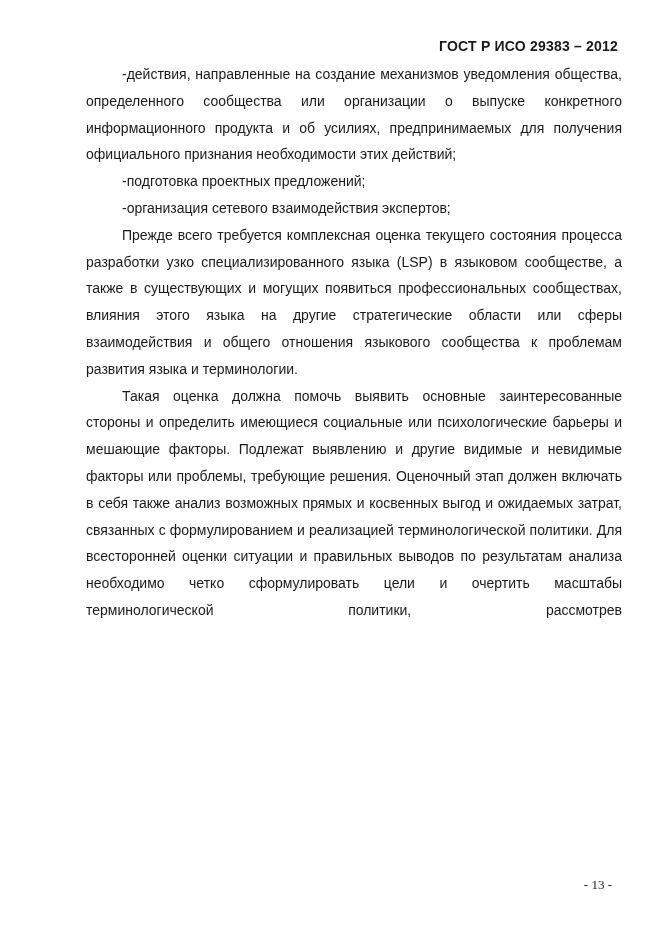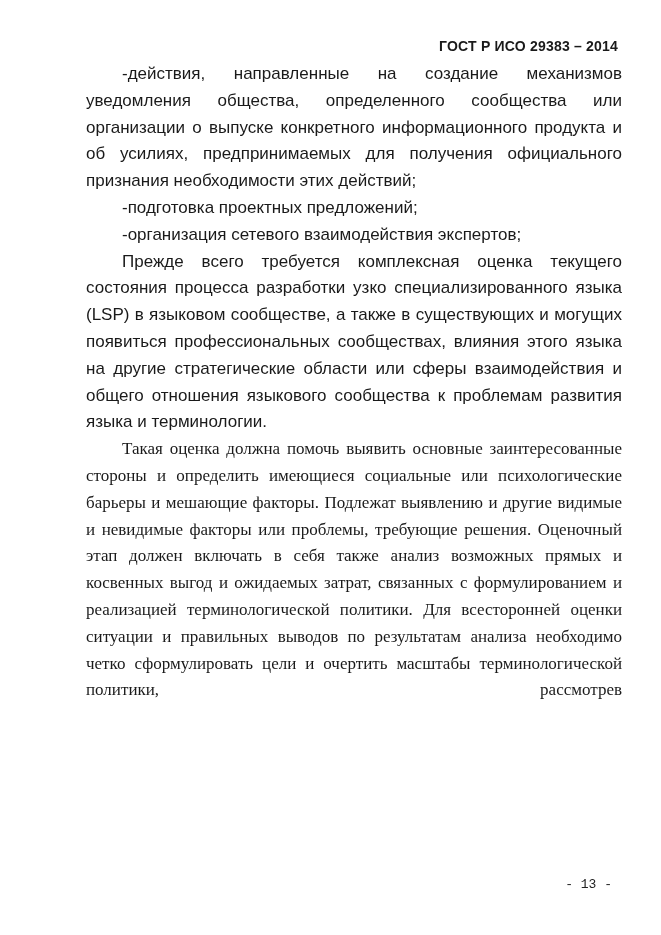--- a/index.html
+++ b/index.html
@@ -25,50 +25,49 @@
     font-weight: bold;
     font-size: 14px;
     letter-spacing: 0.2px;
     white-space: nowrap;
   }
   .doc-body {
     position: absolute;
     top: 61px;
     left: 86px;
     width: 536px;
-    font-size: 17px;
+    font-size: 14px;
     line-height: 26.8px;
     text-align: justify;
   }
   .doc-body p {
     margin: 0;
     padding: 0;
     text-indent: 36px;
   }
   
   .p-continues {
     text-align-last: justify;
-    font-family: Liberation Serif, serif;
   }
   .page-number {
     position: absolute;
     top: 877px;
     right: 49px;
-    font-family: Liberation Mono, monospace;
+    font-family: Liberation Serif, serif;
     font-size: 13px;
     color: #222222;
     white-space: nowrap;
   }
 </style>
 </head>
 <body>
 
 <div class="page">
 
-  <div class="doc-header">ГОСТ Р ИСО 29383 – 2014</div>
+  <div class="doc-header">ГОСТ Р ИСО 29383 – 2012</div>
 
   <div class="doc-body">
     <p>-действия, направленные на создание механизмов уведомления общества, определенного сообщества или организации о выпуске конкретного информационного продукта и об усилиях, предпринимаемых для получения официального признания необходимости этих действий;</p>
     <p>-подготовка проектных предложений;</p>
     <p>-организация сетевого взаимодействия экспертов;</p>
     <p>Прежде всего требуется комплексная оценка текущего состояния процесса разработки узко специализированного языка (LSP) в языковом сообществе, а также в существующих и могущих появиться профессиональных сообществах, влияния этого языка на другие стратегические области или сферы взаимодействия и общего отношения языкового сообщества к проблемам развития языка и терминологии.</p>
     <p class="p-continues">Такая оценка должна помочь выявить основные заинтересованные стороны и определить имеющиеся социальные или психологические барьеры и мешающие факторы. Подлежат выявлению и другие видимые и невидимые факторы или проблемы, требующие решения. Оценочный этап должен включать в себя также анализ возможных прямых и косвенных выгод и ожидаемых затрат, связанных с формулированием и реализацией терминологической политики. Для всесторонней оценки ситуации и правильных выводов по результатам анализа необходимо четко сформулировать цели и очертить масштабы терминологической политики, рассмотрев</p>
   </div>
 
   <div class="page-number">- 13 -</div>

